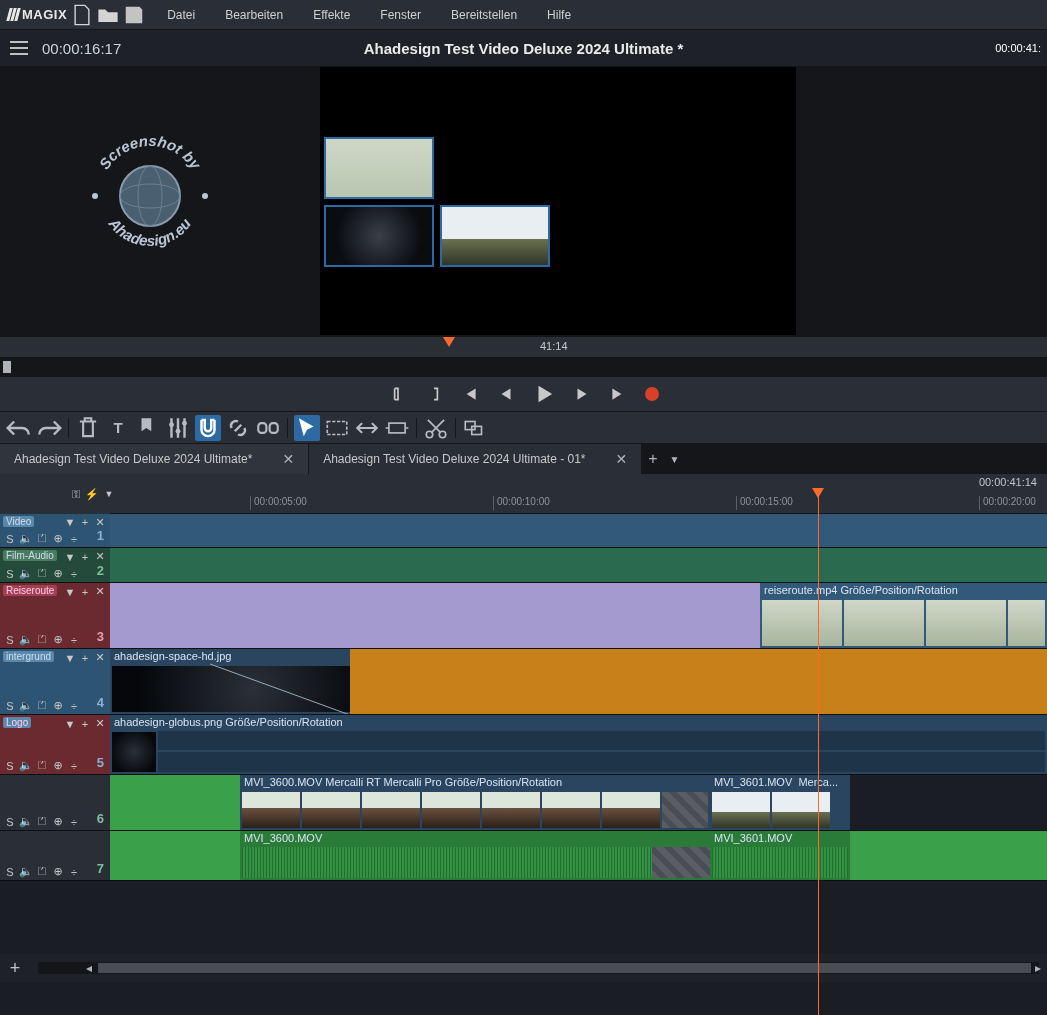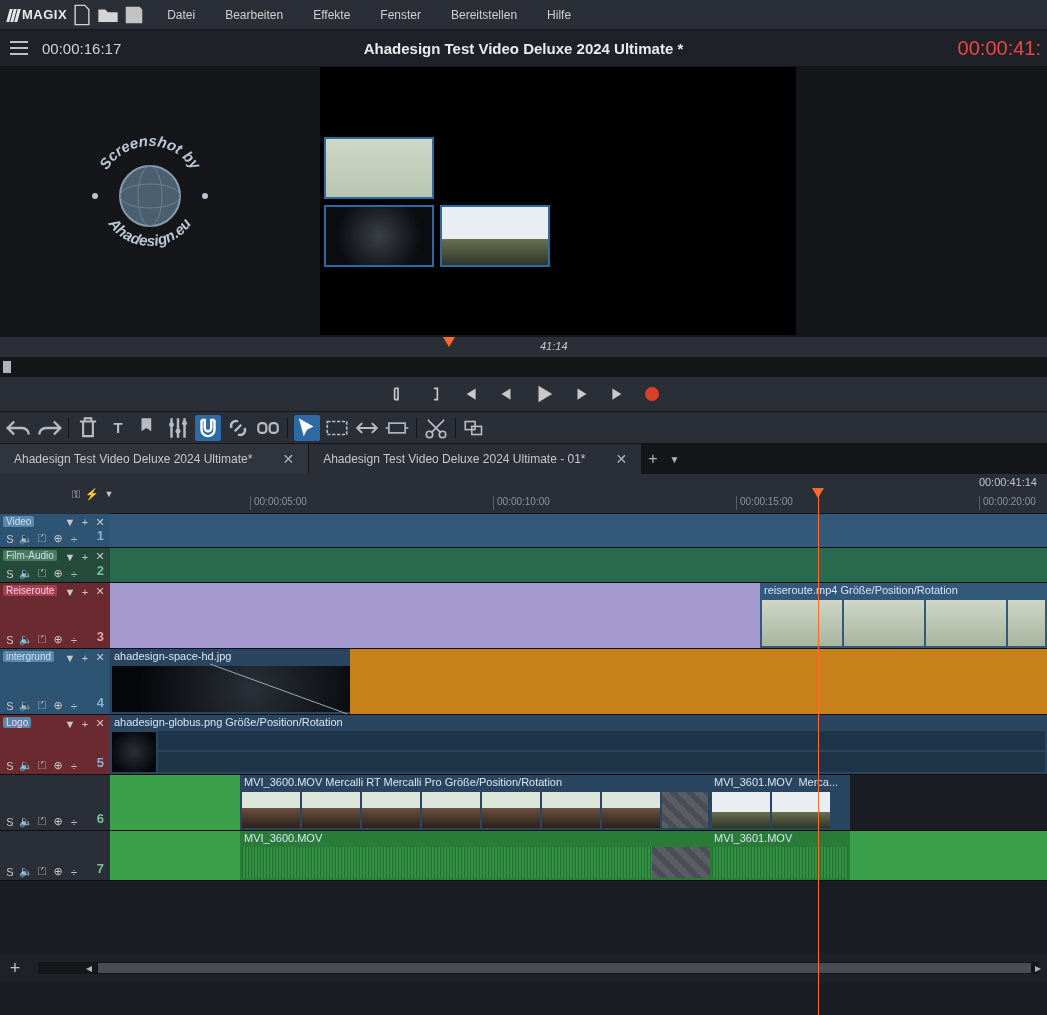--- a/index.html
+++ b/index.html
@@ -1,46 +1,46 @@
 <!DOCTYPE html>
 <html><head>
 <meta charset="utf-8">
 <style>
 * { margin: 0; padding: 0; box-sizing: border-box; font-family: "Segoe UI", Arial, sans-serif; }
 body { background: #1a1d23; color: #c8c8c8; width: 1047px; height: 1015px; overflow: hidden; font-size: 12px; }
 
 
 .menubar { height: 30px; background: #2a2e36; display: flex; align-items: center; padding: 0 8px; gap: 4px; border-bottom: 1px solid #14161a; }
-.magix-logo { font-weight: bold; letter-spacing: 0.5px; font-size: 13px; color: #e8e8e8; display: flex; align-items: flex-end; gap: 3px; }
+.magix-logo { font-weight: bold; letter-spacing: 0.5px; font-size: 13px; color: #e8e8e8; display: flex; align-items: center; gap: 3px; }
 .magix-logo .bars { display: inline-flex; gap: 1px; }
 .magix-logo .bars span { width: 3px; height: 13px; background: #e8e8e8; transform: skewX(-15deg); }
 .menubar .ic { width: 22px; height: 22px; display: flex; align-items: center; justify-content: center; color: #d4d4d4; cursor: pointer; border-radius: 2px; }
 .menu-items { display: flex; gap: 10px; margin-left: 8px; }
 .menu-item { padding: 4px 10px; cursor: pointer; color: #d0d0d0; border-radius: 2px; }
 
 
 .header-row { height: 36px; background: #1e2127; display: flex; align-items: center; padding: 0 6px; position: relative; }
 .hamburger { width: 26px; height: 26px; display: flex; flex-direction: column; justify-content: center; gap: 4px; cursor: pointer; padding: 4px; }
 .hamburger span { height: 2px; background: #c0c0c0; }
 .timecode { font-size: 15px; color: #cfd3da; margin-left: 10px; }
 .project-title { position: absolute; left: 50%; transform: translateX(-50%); font-size: 15px; font-weight: bold; color: #eaeaea; }
-.timecode-right { margin-left: auto; font-size: 20px; color: #ef4444; }
+.timecode-right { margin-left: auto; font-size: 11px; color: #ffffff; }
 
 
 .preview-area { height: 270px; background: #14161a; display: flex; align-items: center; position: relative; }
 .watermark { position: absolute; left: 80px; top: 60px; width: 140px; height: 140px; display: flex; align-items: center; justify-content: center; }
 .watermark svg { width: 140px; height: 140px; }
 .preview-canvas { width: 476px; height: 268px; background: #000; margin-left: 320px; position: relative; }
 .pip { position: absolute; border: 2px solid #2d6aa3; }
 .pip.map { left: 4px; top: 70px; width: 110px; height: 62px; background: linear-gradient(#cfd7c7,#b8c5b0); }
 .pip.globe { left: 4px; top: 138px; width: 110px; height: 62px; background: radial-gradient(circle at 50% 50%, #3a4048 0%, #0a0c10 70%); }
 .pip.church { left: 120px; top: 138px; width: 110px; height: 62px; background: linear-gradient(#e8eef2 0%,#e8eef2 55%,#6a7050 55%,#303628 100%); }
 
 
-.scrub-bar { height: 22px; background: #2a2e36; border-top: 1px solid #14161a; border-bottom: 1px solid #14161a; position: relative; font-style: italic; }
+.scrub-bar { height: 22px; background: #2a2e36; border-top: 1px solid #14161a; border-bottom: 1px solid #14161a; position: relative; }
 .scrub-marker { position: absolute; top: 0; width: 0; height: 0; border-left: 6px solid transparent; border-right: 6px solid transparent; border-top: 10px solid #ff6a2a; left: 443px; }
 .scrub-label { position: absolute; left: 540px; top: 3px; font-size: 11px; color: #c8c8c8; }
 .scrub-track { height: 18px; background: #14161a; position: relative; }
 .scrub-thumb { position: absolute; left: 3px; top: 3px; width: 8px; height: 12px; background: #b0b4ba; }
 
 
 .transport { height: 36px; background: #2a2e36; display: flex; align-items: center; justify-content: center; gap: 18px; border-top: 1px solid #14161a; border-bottom: 1px solid #14161a; }
 .t-btn { width: 18px; height: 18px; display: flex; align-items: center; justify-content: center; color: #c8c8c8; cursor: pointer; }
 .t-btn svg { width: 100%; height: 100%; fill: #c8c8c8; }
 .rec { width: 14px; height: 14px; border-radius: 50%; background: #d8402a; }

